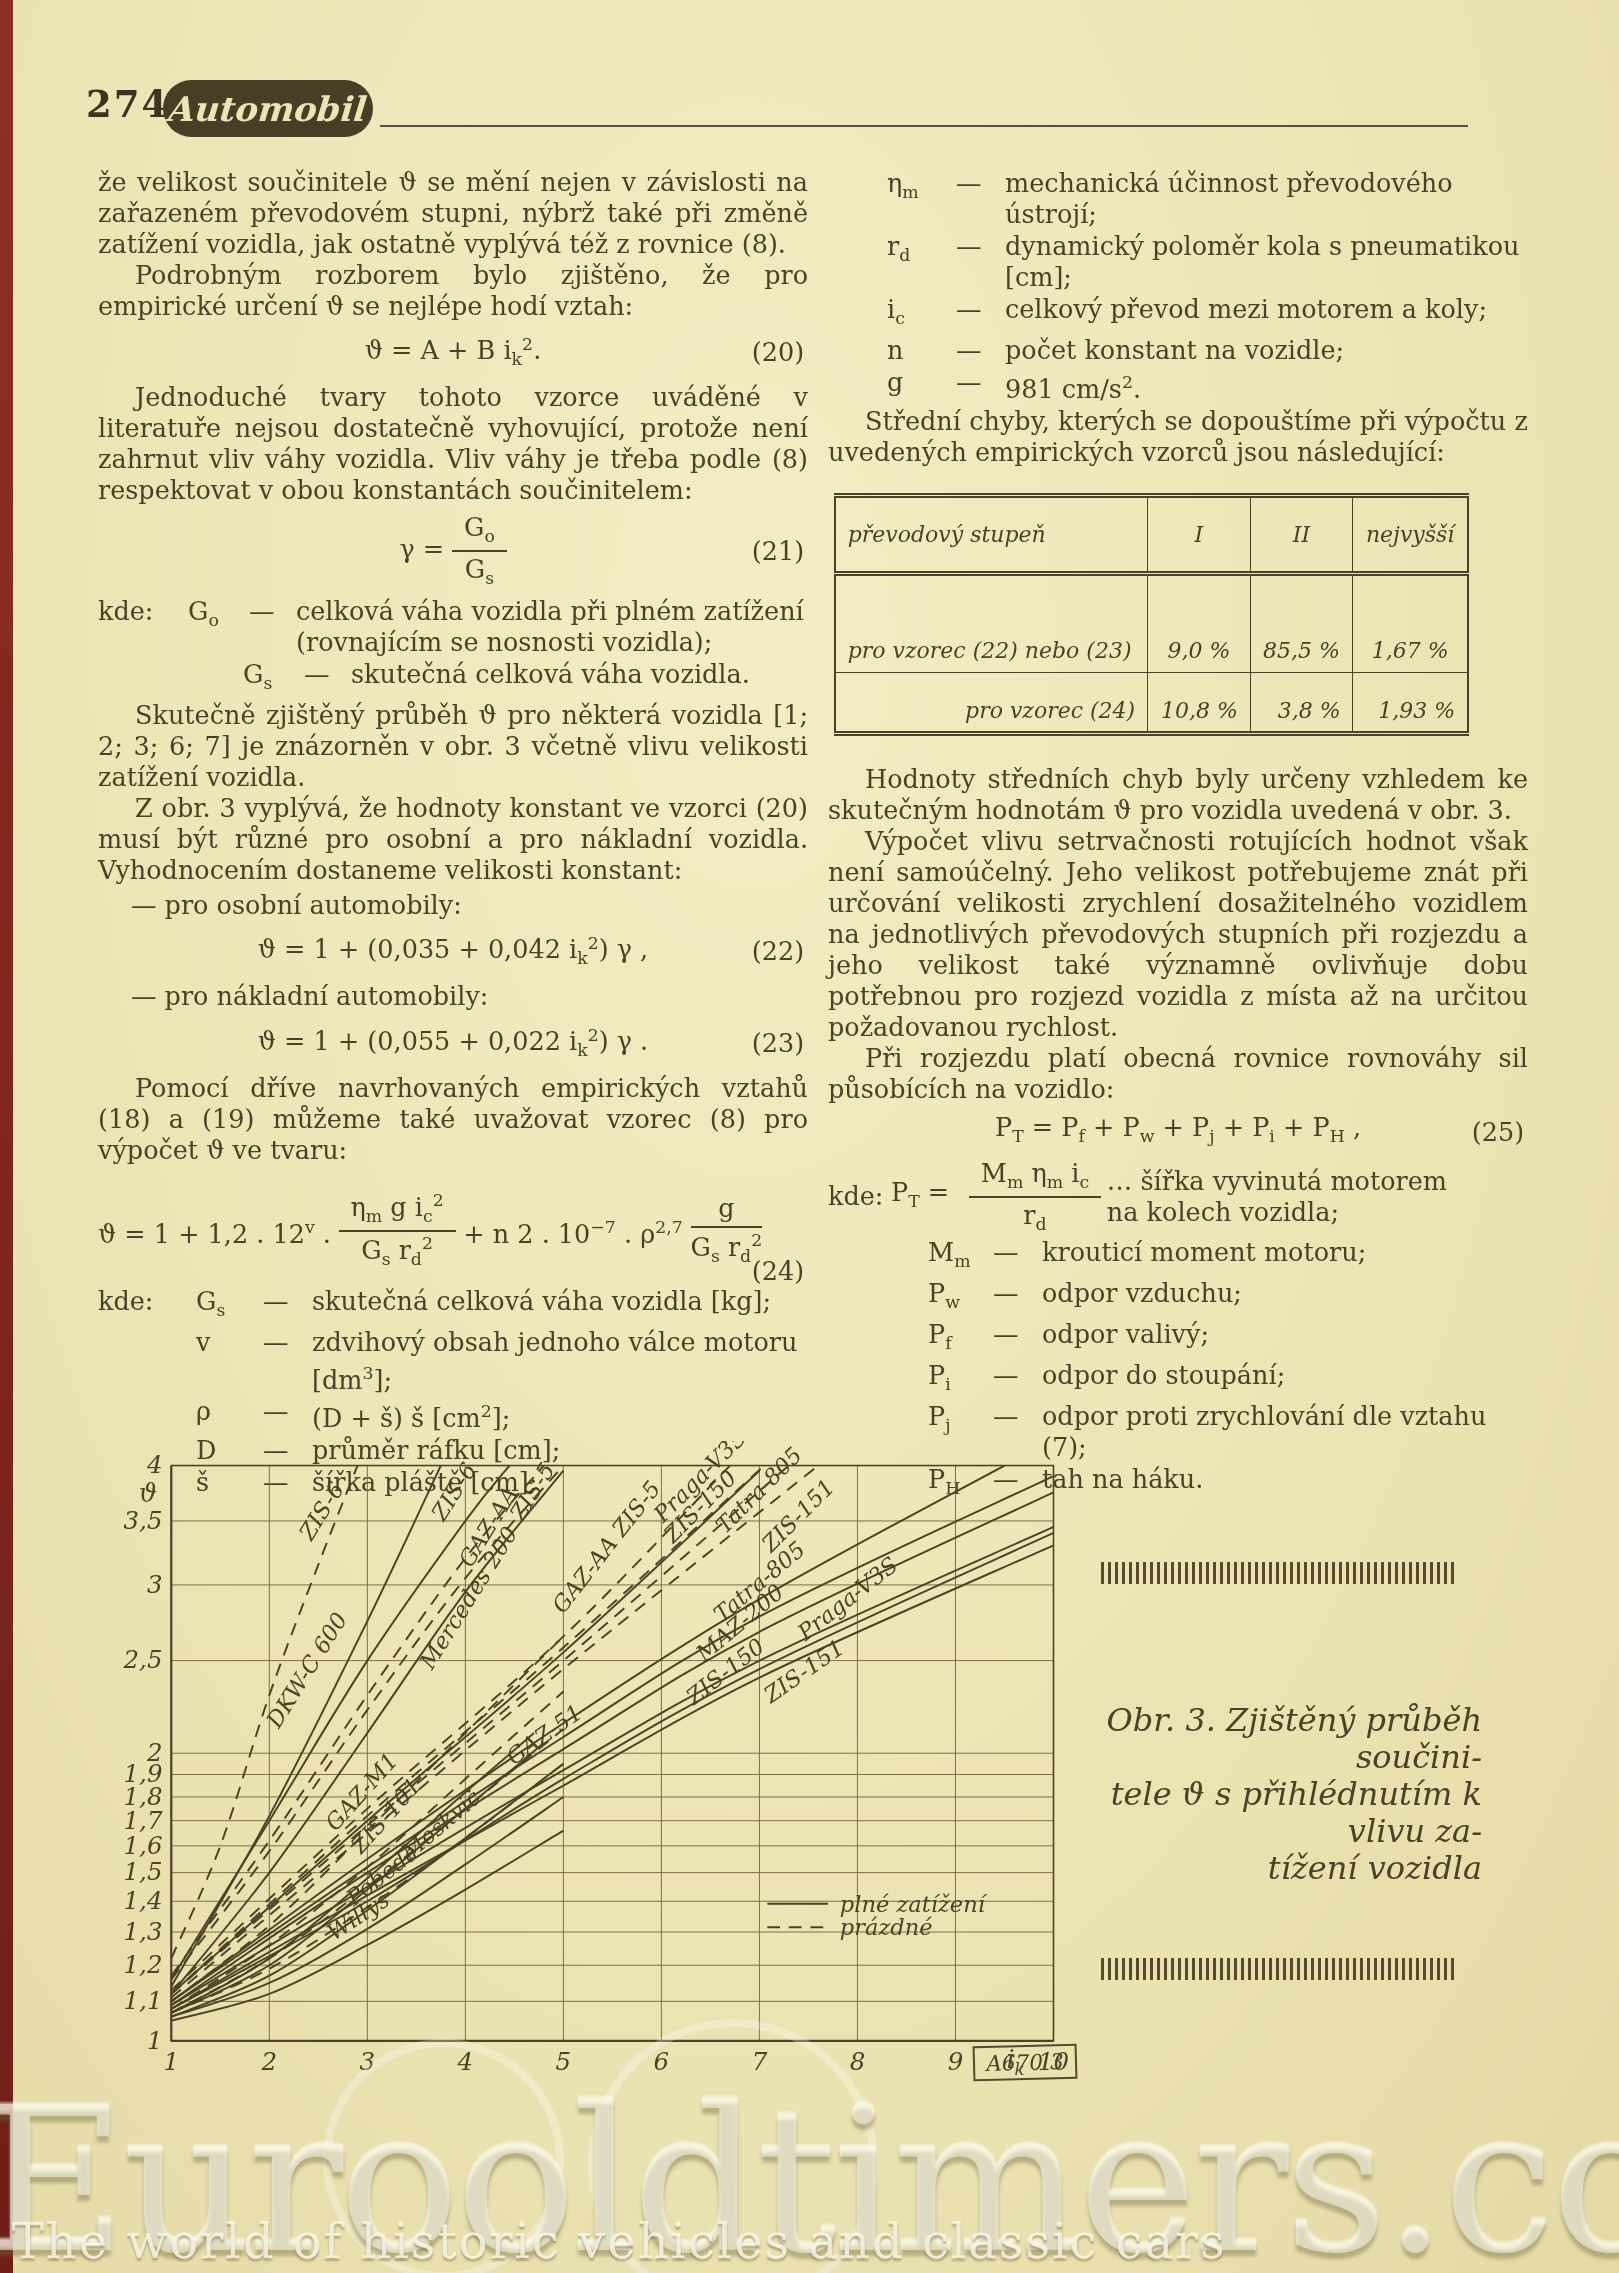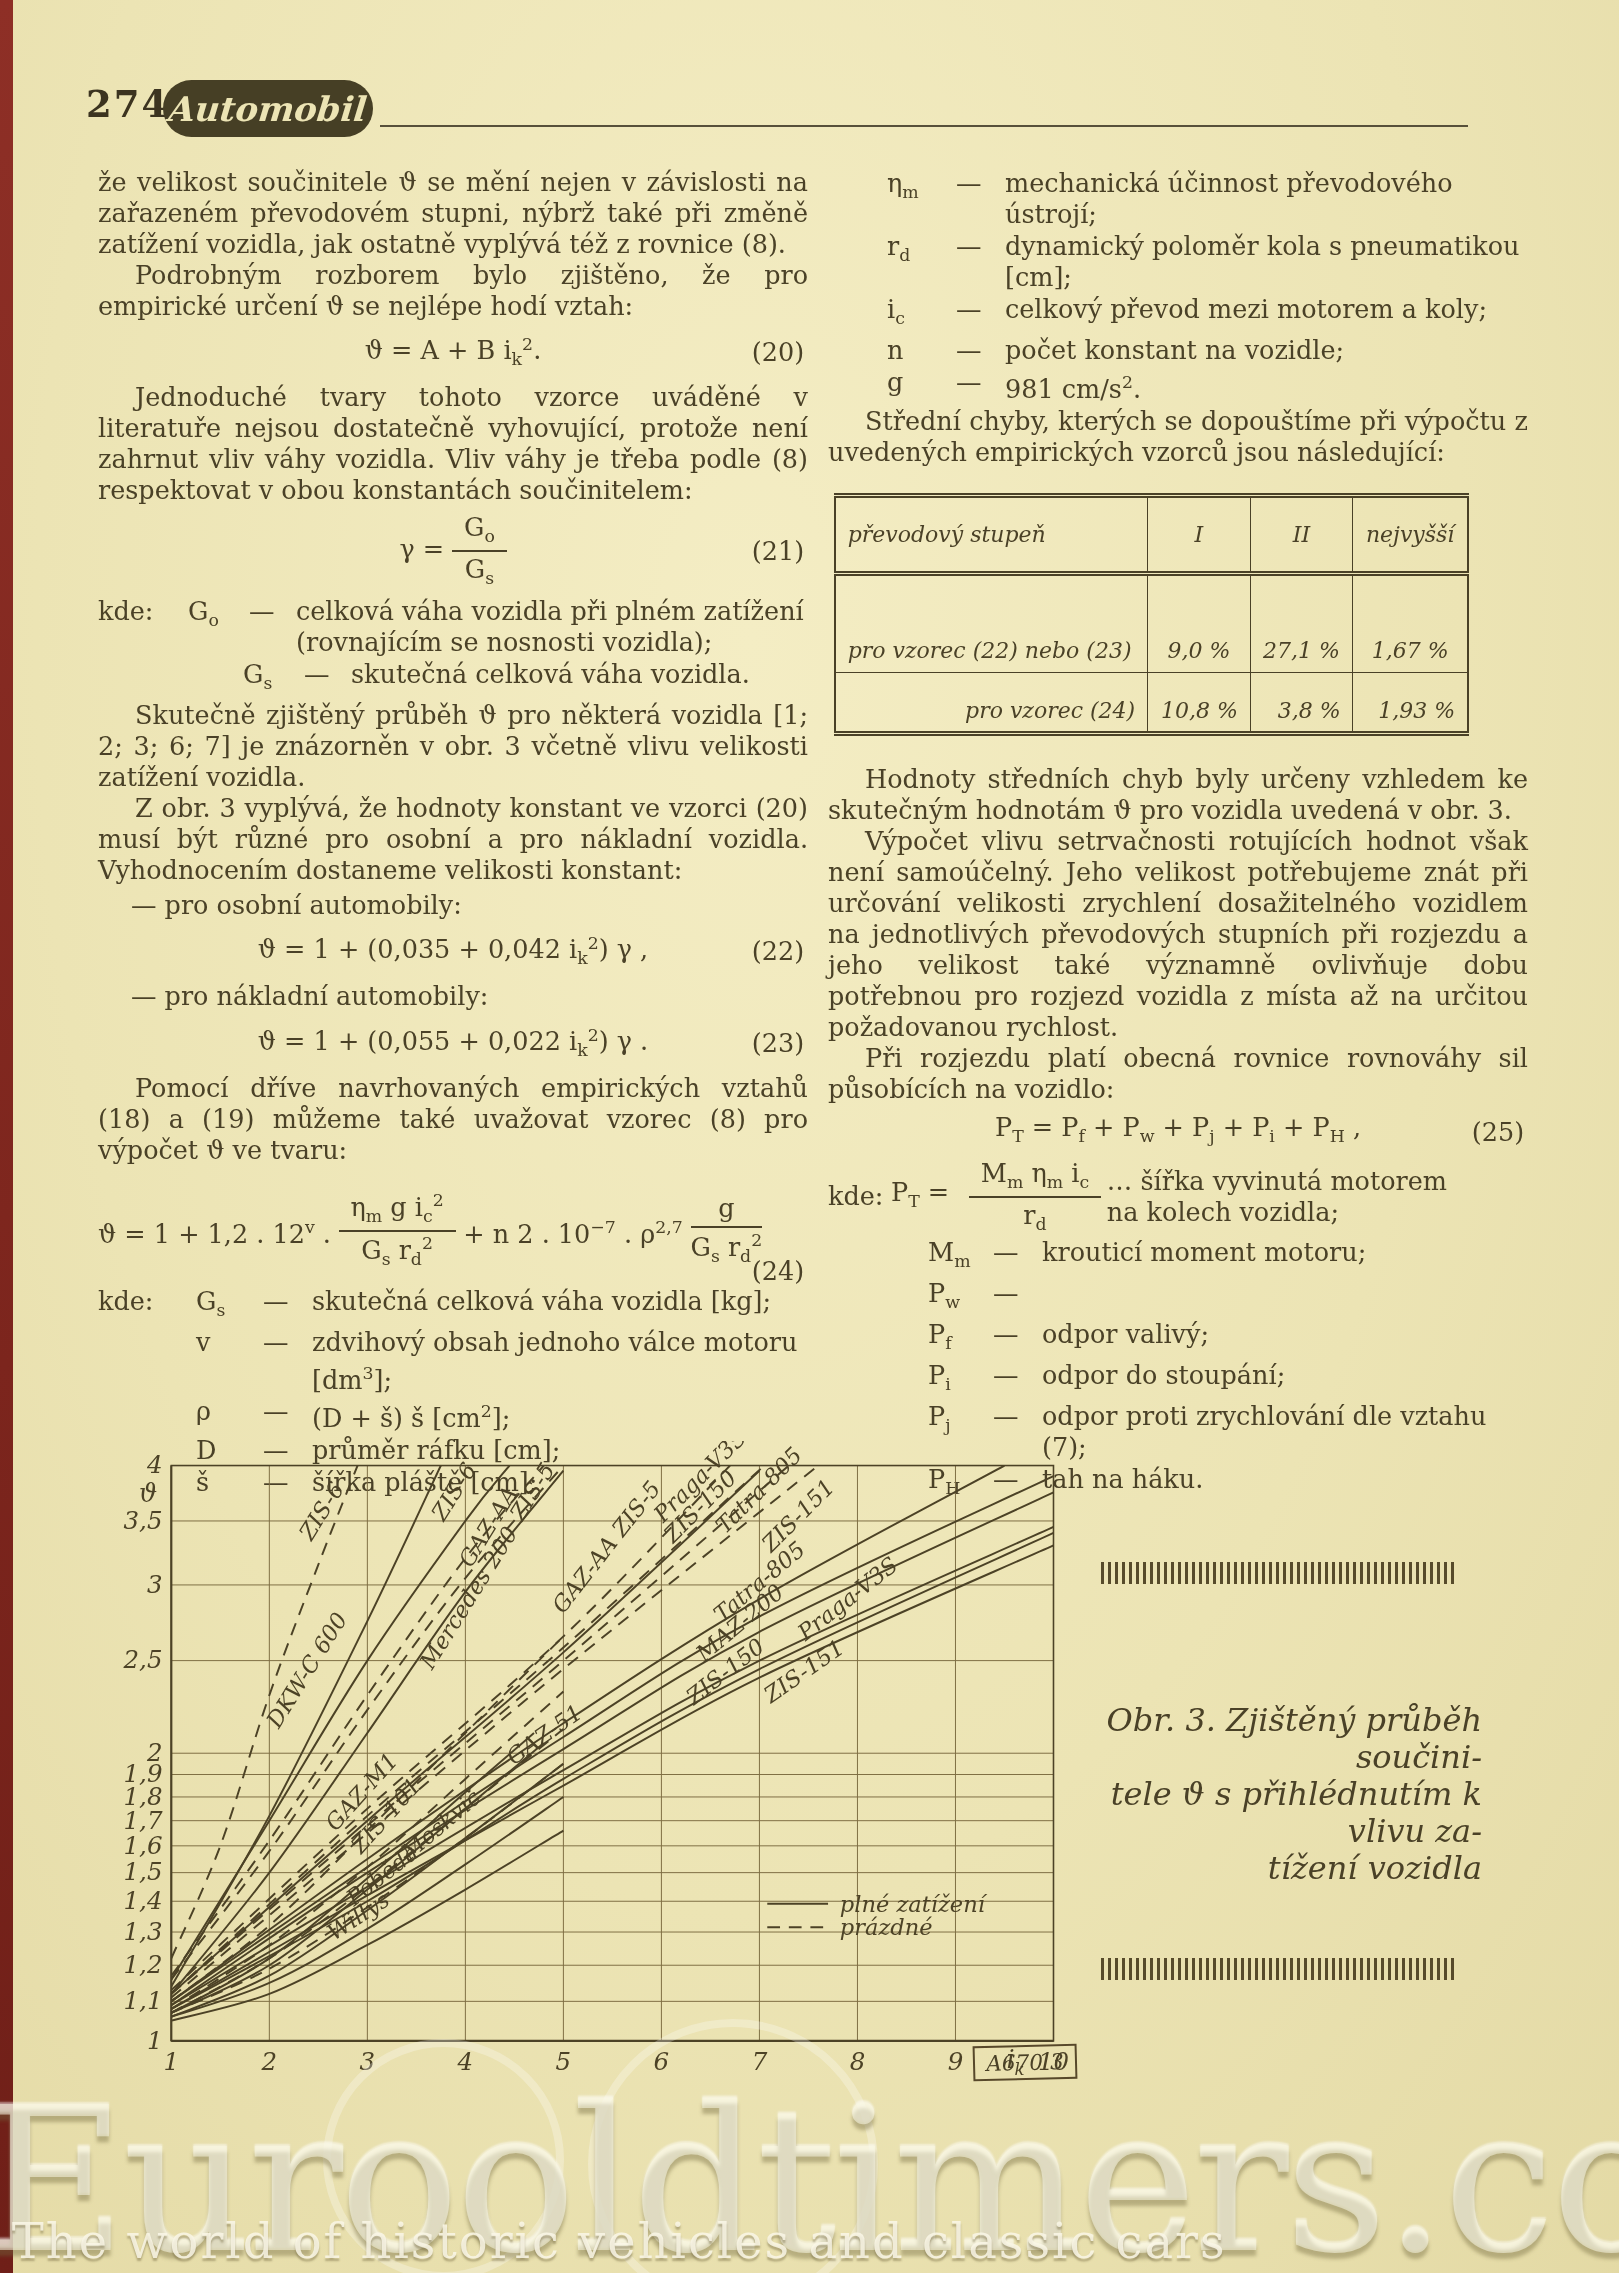--- a/index.html
+++ b/index.html
@@ -194,21 +194,21 @@
       <tbody>
           <tr>
         <th>převodový stupeň</th>
         <th>I</th>
         <th>II</th>
         <th>nejvyšší</th>
       </tr>
       <tr class="r1">
         <td>pro vzorec (22) nebo (23)</td>
         <td>9,0 %</td>
-        <td>27,1 %</td>
+        <td>85,5 %</td>
         <td>1,67 %</td>
       </tr>
       <tr class="r2">
         <td>pro vzorec (24)</td>
         <td>10,8 %</td>
         <td>3,8 %</td>
         <td>1,93 %</td>
       </tr>
     </tbody>
       </table>
@@ -232,20 +232,21 @@
     <div class="defrow dR2">
       <span class="pre"></span>
       <span class="sym">M<sub>m</sub></span>
       <span class="dash">—</span>
       <span class="txt">krouticí moment motoru;</span>
     </div>
     <div class="defrow dR2">
       <span class="pre"></span>
       <span class="sym">P<sub>w</sub></span>
       <span class="dash">—</span>
+      <span class="txt">odpor vzduchu;</span>
     </div>
     <div class="defrow dR2">
       <span class="pre"></span>
       <span class="sym">P<sub>f</sub></span>
       <span class="dash">—</span>
       <span class="txt">odpor valivý;</span>
     </div>
     <div class="defrow dR2">
       <span class="pre"></span>
       <span class="sym">P<sub>i</sub></span>

